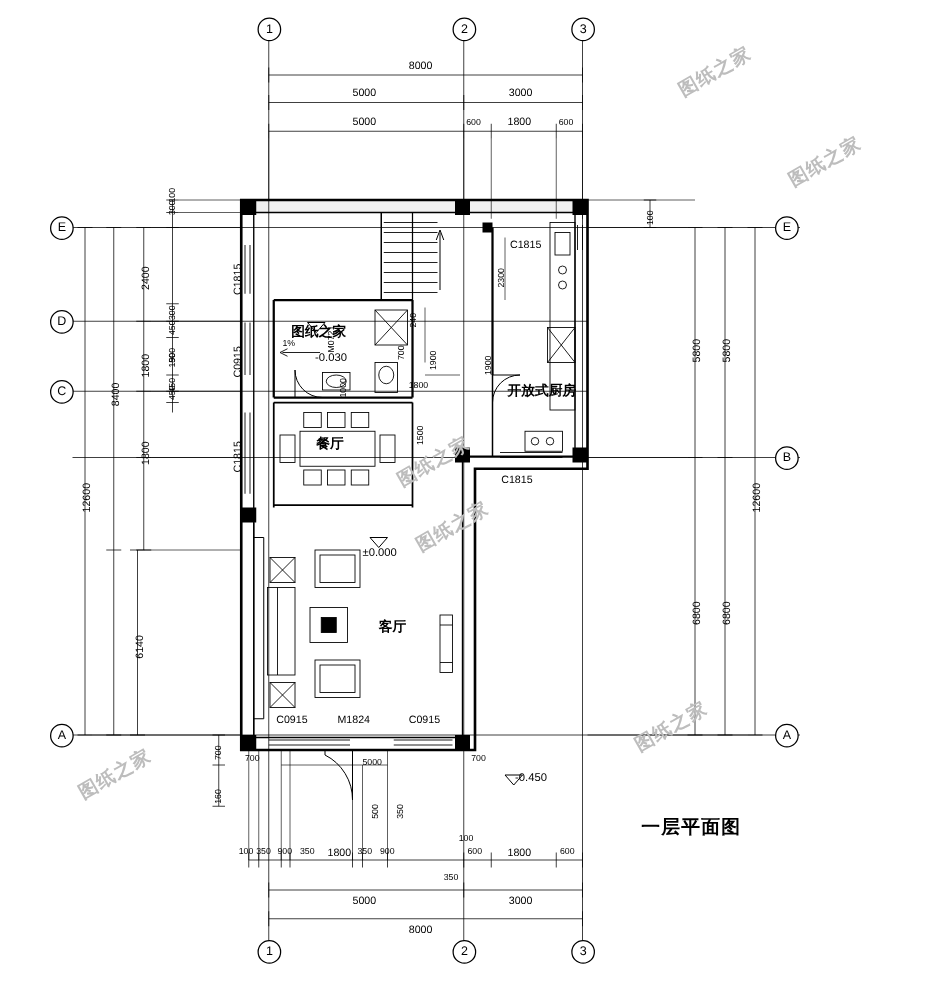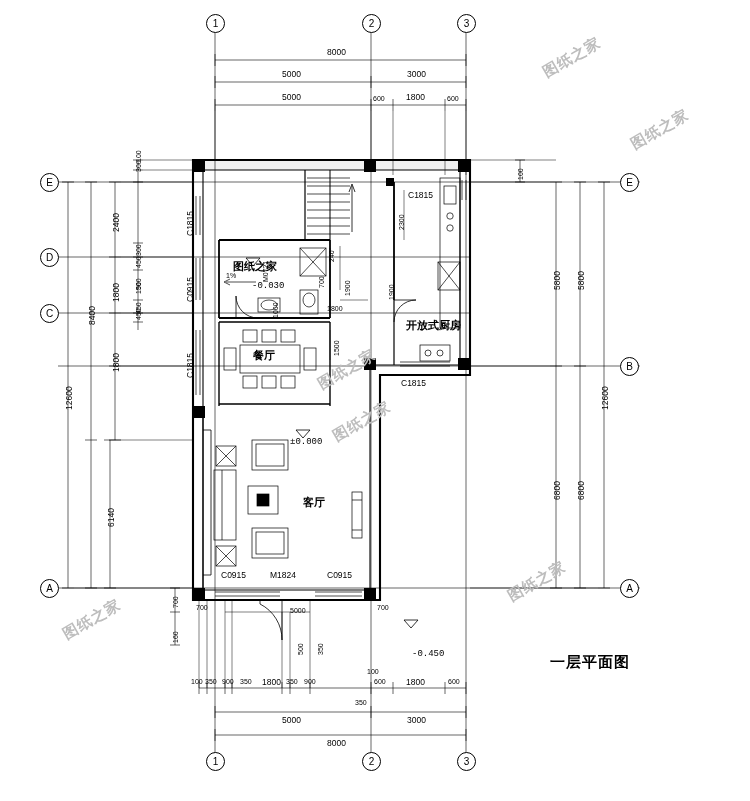--- a/index.html
+++ b/index.html
@@ -20,21 +20,21 @@
     line-height:1;
   }
   .dim { font-size:8.5px; }
   .dimv { font-size:8.5px; transform-origin:left top; }
   .tiny { font-size:7px; }
   .tinyv { font-size:7px; transform-origin:left top; }
   .room { font-size:11px; font-weight:bold; }
   .win { font-size:8.5px; }
   .winv { font-size:8.5px; transform-origin:left top; }
   .title { font-size:15px; font-weight:bold; letter-spacing:1px; }
-  .lev { font-size:9px;font-family:Liberation Mono, monospace; }
+  .lev { font-size:9px; }
   .gridcirc {
     position:absolute;
     width:19px; height:19px;
     border:1.1px solid #000;
     border-radius:50%;
     background:#fff;
     font-size:10px;
     text-align:center;
     line-height:17px;
     color:#000;
@@ -465,30 +465,30 @@
   <div class="lbl win" style="left:408px; top:191px;">C1815</div>
   <div class="lbl win" style="left:401px; top:379px;">C1815</div>
   <div class="lbl win" style="left:221px; top:571px;">C0915</div>
   <div class="lbl win" style="left:327px; top:571px;">C0915</div>
   <div class="lbl win" style="left:270px; top:571px;">M1824</div>
   <div class="lbl tinyv" style="left:262px; top:282px; transform:rotate(-90deg);">M0721</div>
 
   
   <div class="lbl room" style="left:233px; top:261px;">图纸之家</div>
   <div class="lbl lev" style="left:252px; top:282px;">-0.030</div>
-  <div class="lbl room" style="left:406px; top:308px;margin-top:12px;">开放式厨房</div>
+  <div class="lbl room" style="left:406px; top:308px;">开放式厨房</div>
   <div class="lbl room" style="left:253px; top:350px;">餐厅</div>
   <div class="lbl room" style="left:303px; top:497px;">客厅</div>
 
   
   <div class="lbl lev" style="left:290px; top:438px;">±0.000</div>
-  <div class="lbl lev" style="left:412px; top:650px;">-0.450</div>
-
-  
-  <div class="lbl title" style="left:513px; top:654px;margin-left:37px;">一层平面图</div>
+  <div class="lbl lev" style="left:412px; top:618px;">-0.450</div>
+
+  
+  <div class="lbl title" style="left:513px; top:654px;">一层平面图</div>
 
   
   <div class="wm" style="left:540px; top:48px;">图纸之家</div>
   <div class="wm" style="left:628px; top:120px;">图纸之家</div>
   <div class="wm" style="left:315px; top:360px;">图纸之家</div>
   <div class="wm" style="left:330px; top:412px;">图纸之家</div>
   <div class="wm" style="left:60px; top:610px;">图纸之家</div>
   <div class="wm" style="left:505px; top:572px;">图纸之家</div>
 
 </div>

